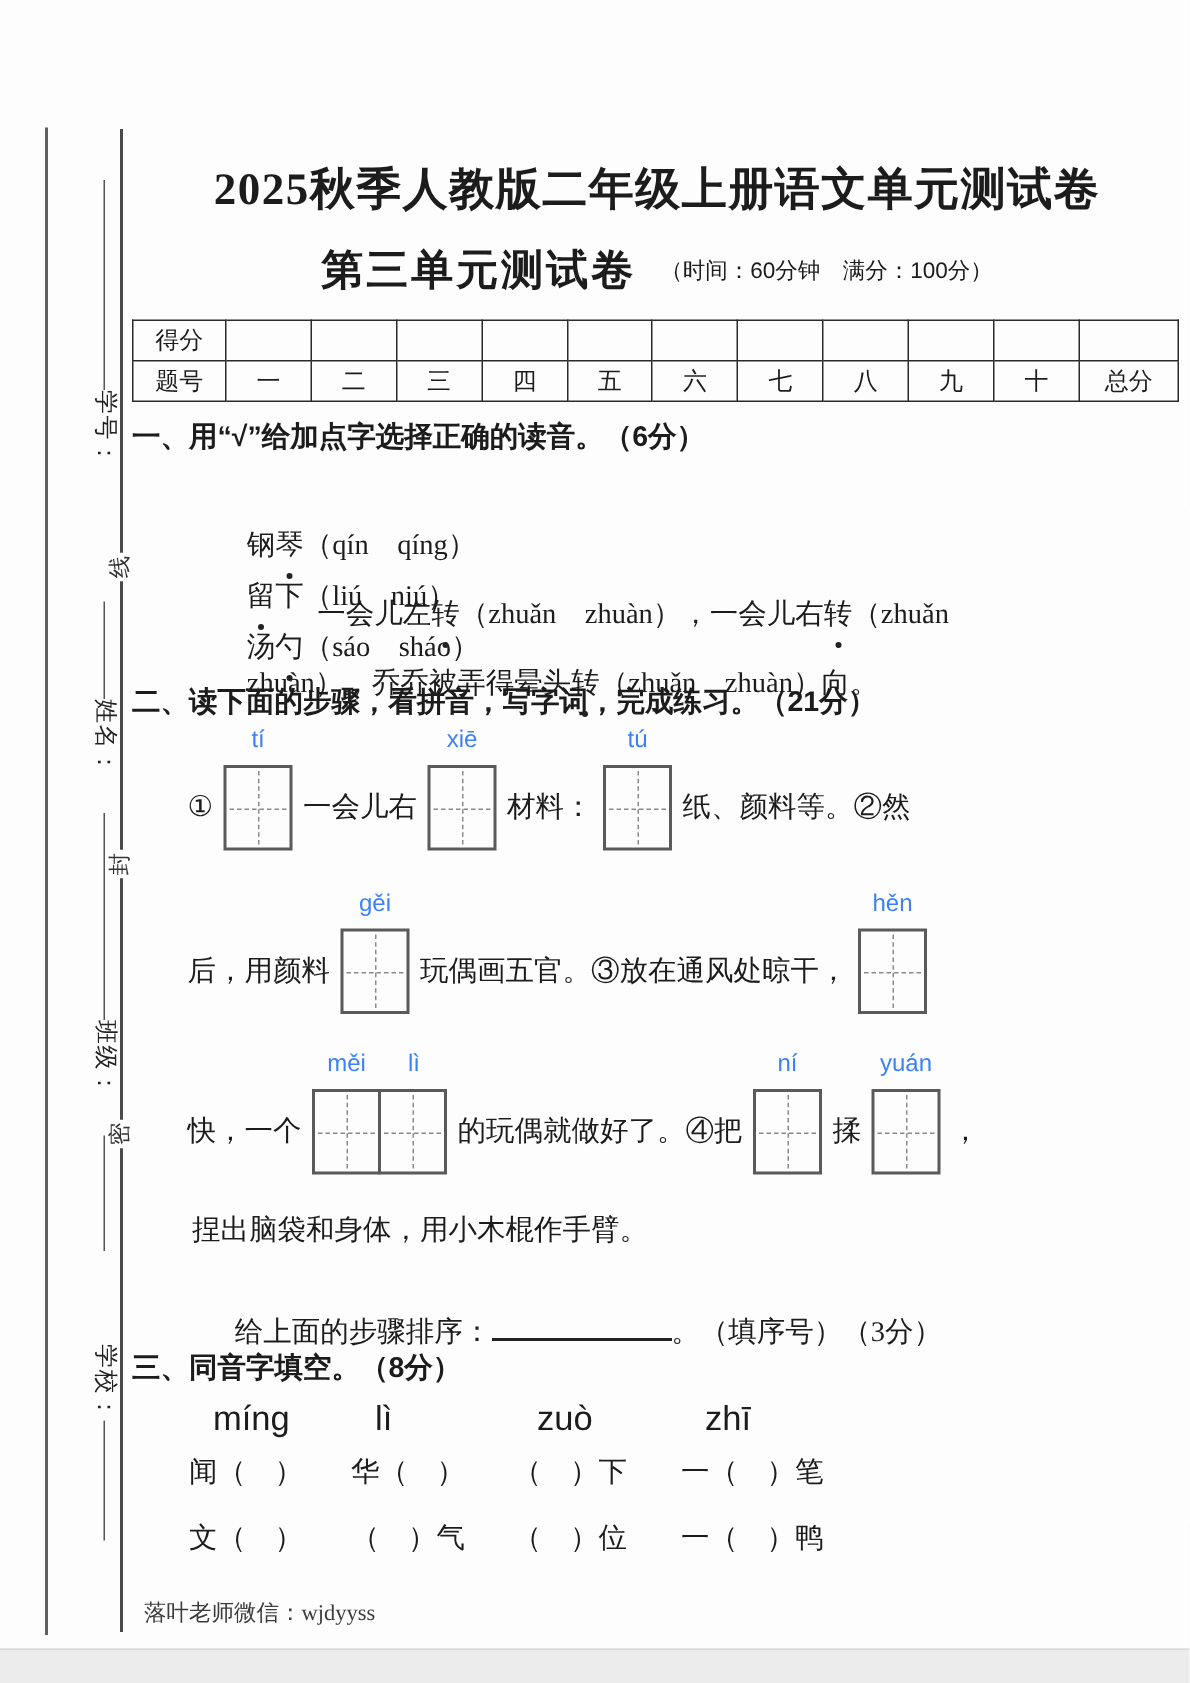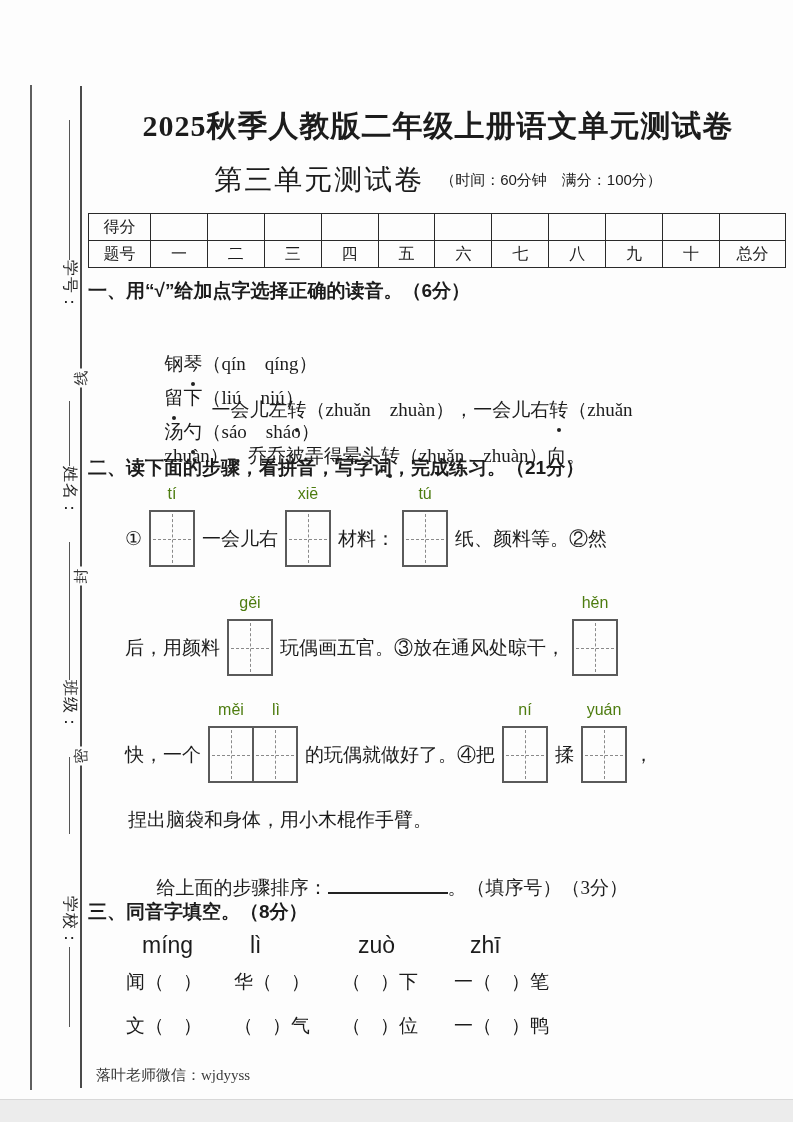--- a/index.html
+++ b/index.html
@@ -11,21 +11,21 @@
   .content { position:absolute; left:88px; top:16px; width:700px; }
 
   
   .title {
     margin-top:90px; text-align:center;
     font-family:"Liberation Serif", serif; font-weight:bold;
     font-size:30px; letter-spacing:1px; white-space:pre-wrap;
   }
   .subtitle-row { margin-top:14px; text-align:center; height:38px; }
   .subtitle {
-    font-family:"Liberation Serif", serif; font-weight:normal;
+    font-family:"Liberation Serif", serif; font-weight:bold;
     font-size:28px; letter-spacing:2px; white-space:pre-wrap;
   }
   .exam-info {
     font-family:"Liberation Sans", sans-serif; font-size:15px;
     margin-left:16px; position:relative; top:-4px; white-space:pre-wrap;
   }
 
   
   .score-table {
     margin-top:14px; width:698px; border-collapse:collapse;
@@ -55,21 +55,21 @@
     content:''; position:absolute; left:50%; margin-left:-2px; bottom:-5px;
     width:4px; height:4px; border-radius:50%; background:#222;
   }
 
   
   .q2-row { display:flex; align-items:center; padding-top:26px; padding-left:37px; }
   .q2-row .kaiti { line-height:30px; }
   .box-unit { position:relative; margin:0 7px; display:inline-flex; }
   .pinyin {
     position:absolute; top:-25px; left:0; width:100%; text-align:center;
-    font-family:"Liberation Sans", sans-serif; font-size:16px; color:#4d7c0f;
+    font-family:"Liberation Sans", sans-serif; font-size:16px; color:#3b82f6;
     white-space:nowrap;
   }
   .tzg {
     position:relative; width:46px; height:57px;
     border:2px solid #5a5a5a; background:#fdfdfd;
   }
   .tzg::before {
     content:''; position:absolute; left:50%; top:2px; bottom:2px;
     border-left:1px dashed #8a8a8a;
   }

